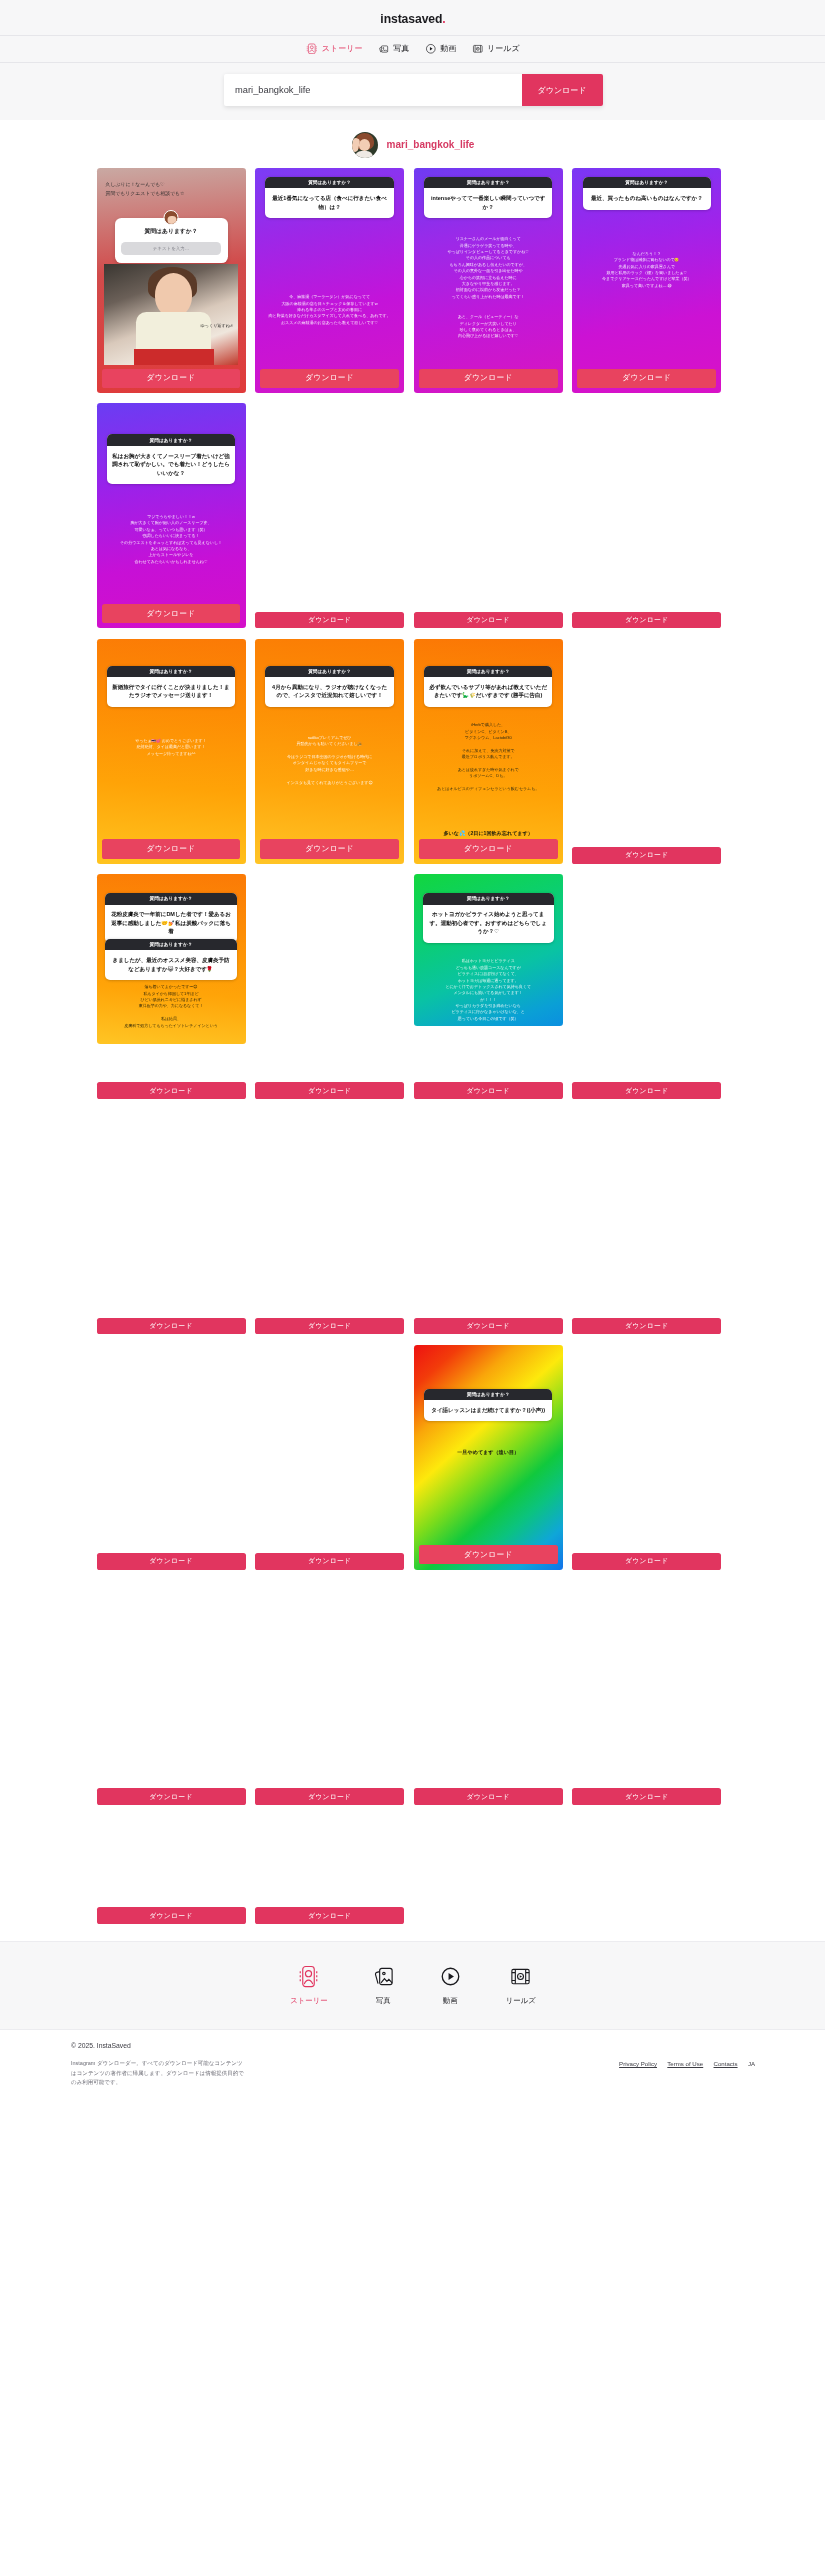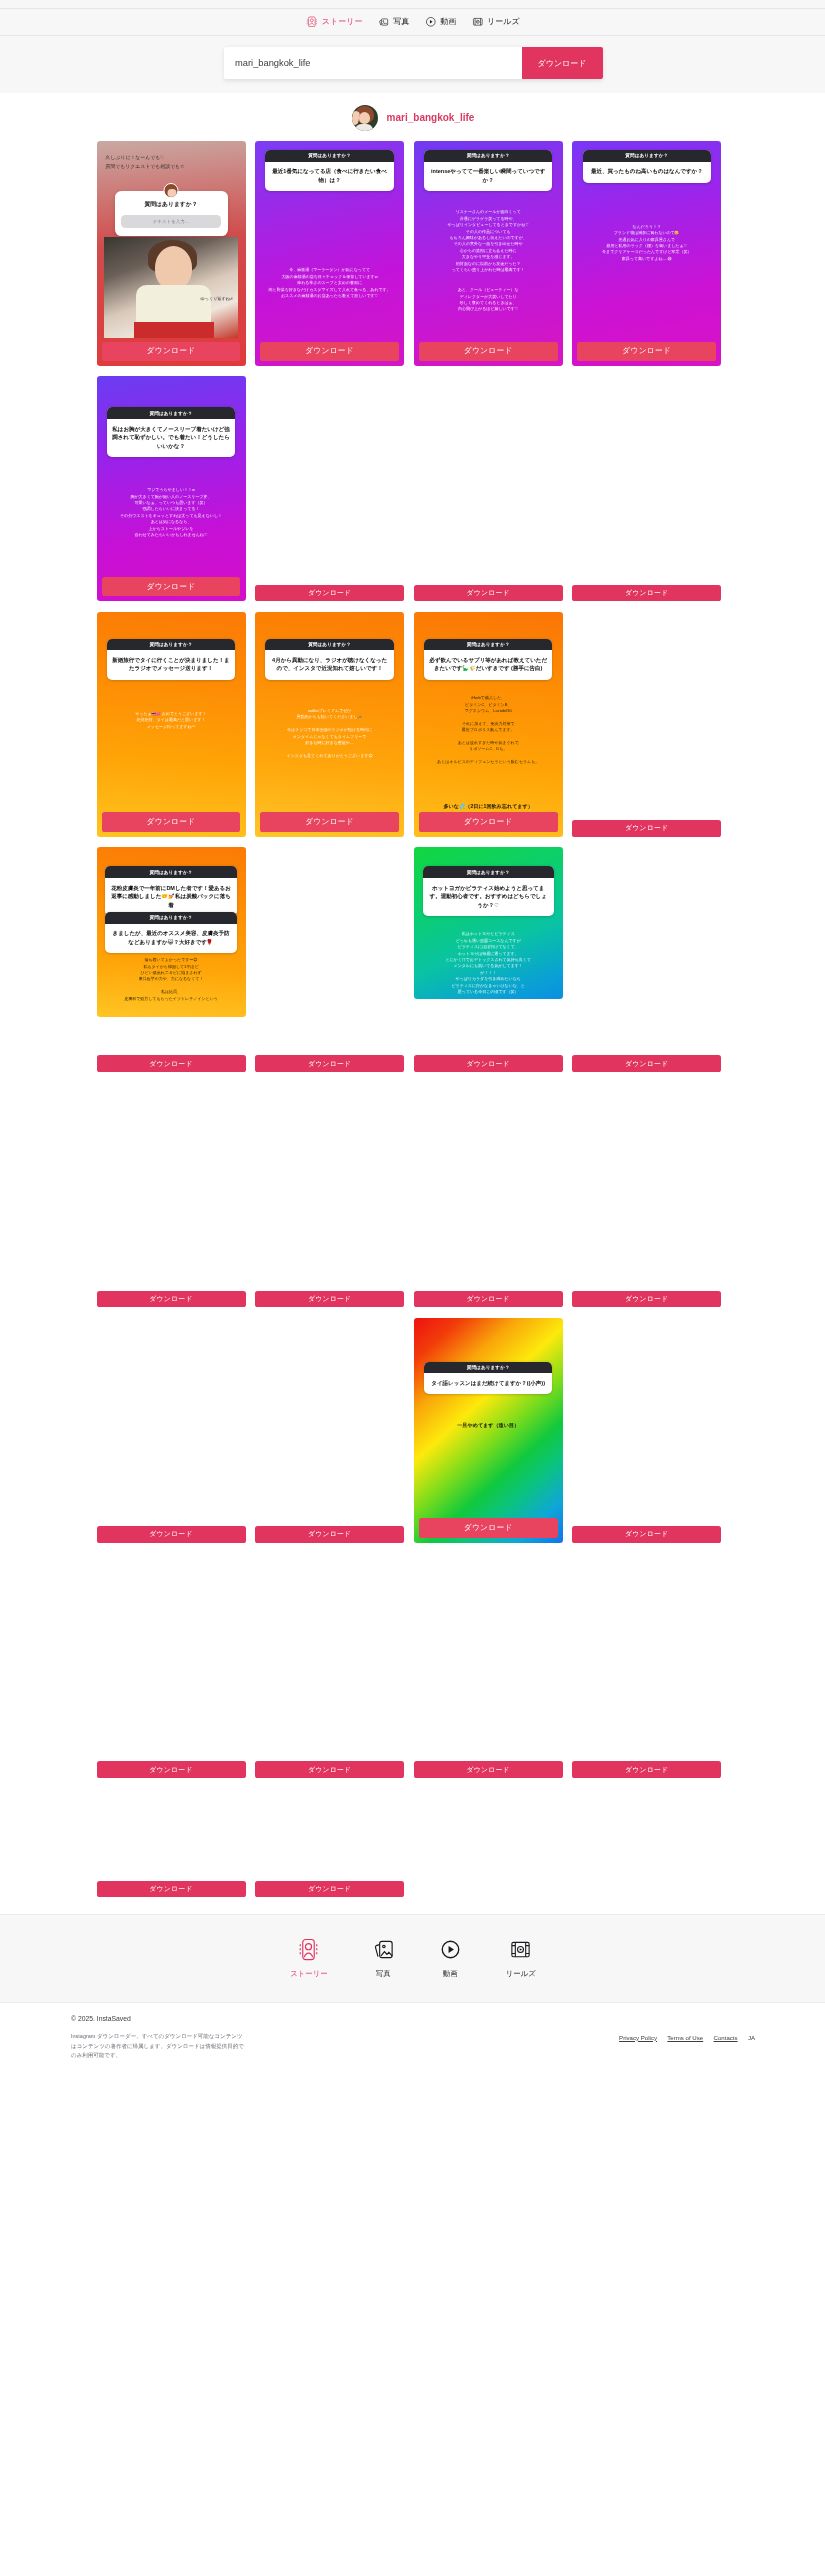--- a/index.html
+++ b/index.html
@@ -300,20 +300,23 @@
   .footlinks { display: flex; gap: 10.3px; align-items: center; padding-top: 1.3px; }
   .footlinks a {
     font-size: 6.1px; color: #3d3d44; text-decoration: underline; cursor: pointer;
   }
   .footlinks .lang { font-size: 6.1px; color: #3d3d44; cursor: pointer; }
 </style>
 </head>
 <body>
 
 <div class="topbar">
+  <div class="brand">
+    <span>instasaved</span><span class="dot">.</span>
+  </div>
   <div class="navline"></div>
   <div class="navtabs">
 
     <div class="navtab active">
       <span class="ico">
         <svg viewBox="0 0 24 24" width="11.6" height="11.6" fill="none" stroke="#e1355f" stroke-width="1.4">
           <rect x="5" y="2" width="14" height="20" rx="3"></rect>
           <circle cx="12" cy="9" r="3"></circle>
           <path d="M7.5 19c1-2.6 2.6-4 4.5-4s3.5 1.4 4.5 4"></path>
           <path d="M2.6 7v10M21.4 7v10" stroke-dasharray="2 2"></path>

